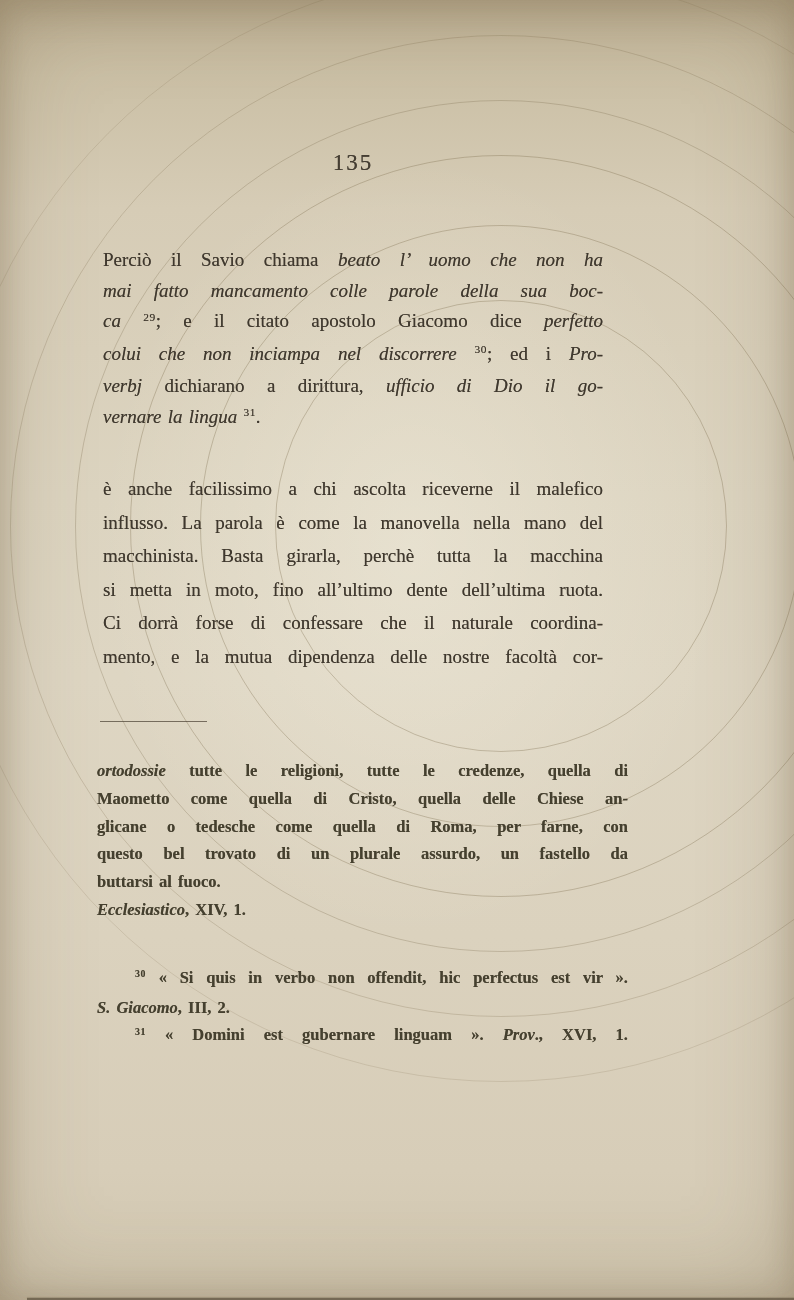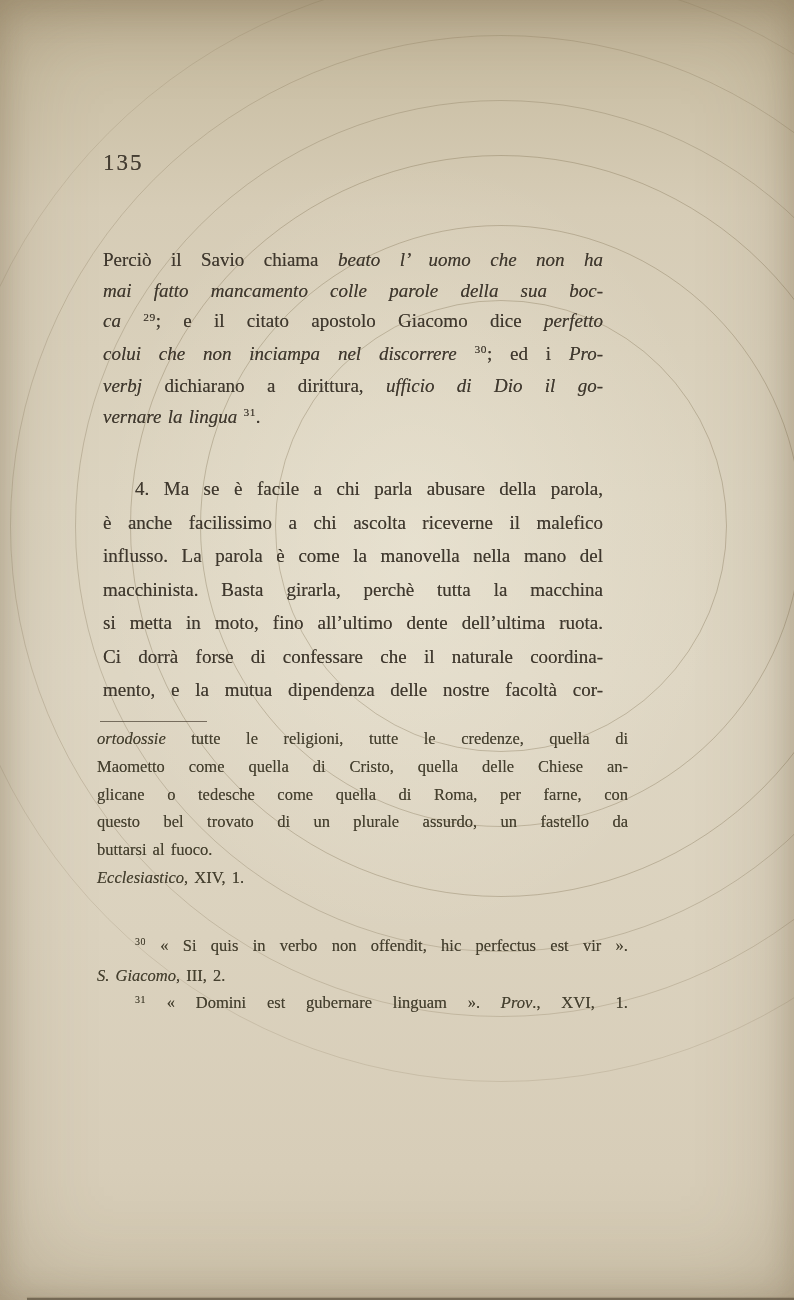--- a/index.html
+++ b/index.html
@@ -37,20 +37,21 @@
   .arc.a1 { left: 275px; top: 300px; width: 450px; height: 450px; }
   .arc.a2 { left: 200px; top: 225px; width: 600px; height: 600px; }
   .arc.a3 { left: 130px; top: 155px; width: 740px; height: 740px; }
   .arc.a4 { left:  75px; top: 100px; width: 850px; height: 850px; border-color: rgba(110,92,60,0.26); }
   .arc.a5 { left:  10px; top:  35px; width: 980px; height: 980px; border-color: rgba(110,92,60,0.22); }
   .arc.a6 { left: -55px; top: -30px; width: 1110px; height: 1110px; border-color: rgba(110,92,60,0.16); }
 
   .pagenum {
     position: absolute;
     left: 103px; top: 150px; width: 500px;
+    text-align: center;
     font-size: 23px; letter-spacing: 2px;
     color: #453e33;
     text-shadow: 0 0 0.5px rgba(62,54,42,0.75);
   }
   .para {
     position: absolute;
     left: 103px; width: 500px;
     font-size: 19px;
     color: #3f382e;
     text-shadow: 0 0 0.5px rgba(62,54,42,0.65);
@@ -68,26 +69,27 @@
     position: relative; top: -0.55em;
     letter-spacing: 0.5px;
   }
   .fnrule {
     position: absolute;
     left: 100px; top: 721px; width: 107px; height: 0;
     border-top: 1.6px solid rgba(72, 63, 50, 0.70);
   }
   .fnblock {
     position: absolute;
-    left: 97px; top: 725px; width: 531px;
+    left: 97px; top: 757px; width: 531px;
     font-size: 16.5px;
     line-height: 27.8px;
     color: #45402f;
     text-shadow: 0 0 0.4px rgba(66,58,44,0.6);
     word-spacing: 2px;
+    font-weight: bold;
   }
   .bottom-edge {
     position: absolute;
     left: 27px; right: 0; bottom: 0; height: 2px;
     background: rgba(48, 40, 30, 0.55);
     box-shadow: 0 -1px 1px rgba(88, 74, 55, 0.25);
   }
 </style>
 </head>
 <body>
@@ -105,21 +107,20 @@
 
   <div class="para p1">
       <div class="tline just"><span>Perciò il Savio chiama </span><span class="it">beato l’ uomo che non ha</span></div>
       <div class="tline just"><span class="it">mai fatto mancamento colle parole della sua boc-</span></div>
       <div class="tline just"><span class="it">ca </span><sup class="fnref">29</sup><span>; e il citato apostolo Giacomo dice </span><span class="it">perfetto</span></div>
       <div class="tline just"><span class="it">colui che non inciampa nel discorrere </span><sup class="fnref">30</sup><span>; ed i </span><span class="it">Pro-</span></div>
       <div class="tline just"><span class="it">verbj</span><span> dichiarano a dirittura, </span><span class="it">ufficio di Dio il go-</span></div>
       <div class="tline"><span class="it">vernare la lingua </span><sup class="fnref">31</sup><span>.</span></div>
     </div>
   <div class="para p2">
-      <div class="tline just" style="text-indent: 32px;"><span>4. Ma se è facile a chi parla abusare della parola,</span></div>
       <div class="tline just"><span>è anche facilissimo a chi ascolta riceverne il malefico</span></div>
       <div class="tline just"><span>influsso. La parola è come la manovella nella mano del</span></div>
       <div class="tline just"><span>macchinista. Basta girarla, perchè tutta la macchina</span></div>
       <div class="tline just"><span>si metta in moto, fino all’ultimo dente dell’ultima ruota.</span></div>
       <div class="tline just"><span>Ci dorrà forse di confessare che il naturale coordina-</span></div>
       <div class="tline just"><span>mento, e la mutua dipendenza delle nostre facoltà cor-</span></div>
     </div>
 
   <div class="fnrule"></div>
   <div class="fnblock">

